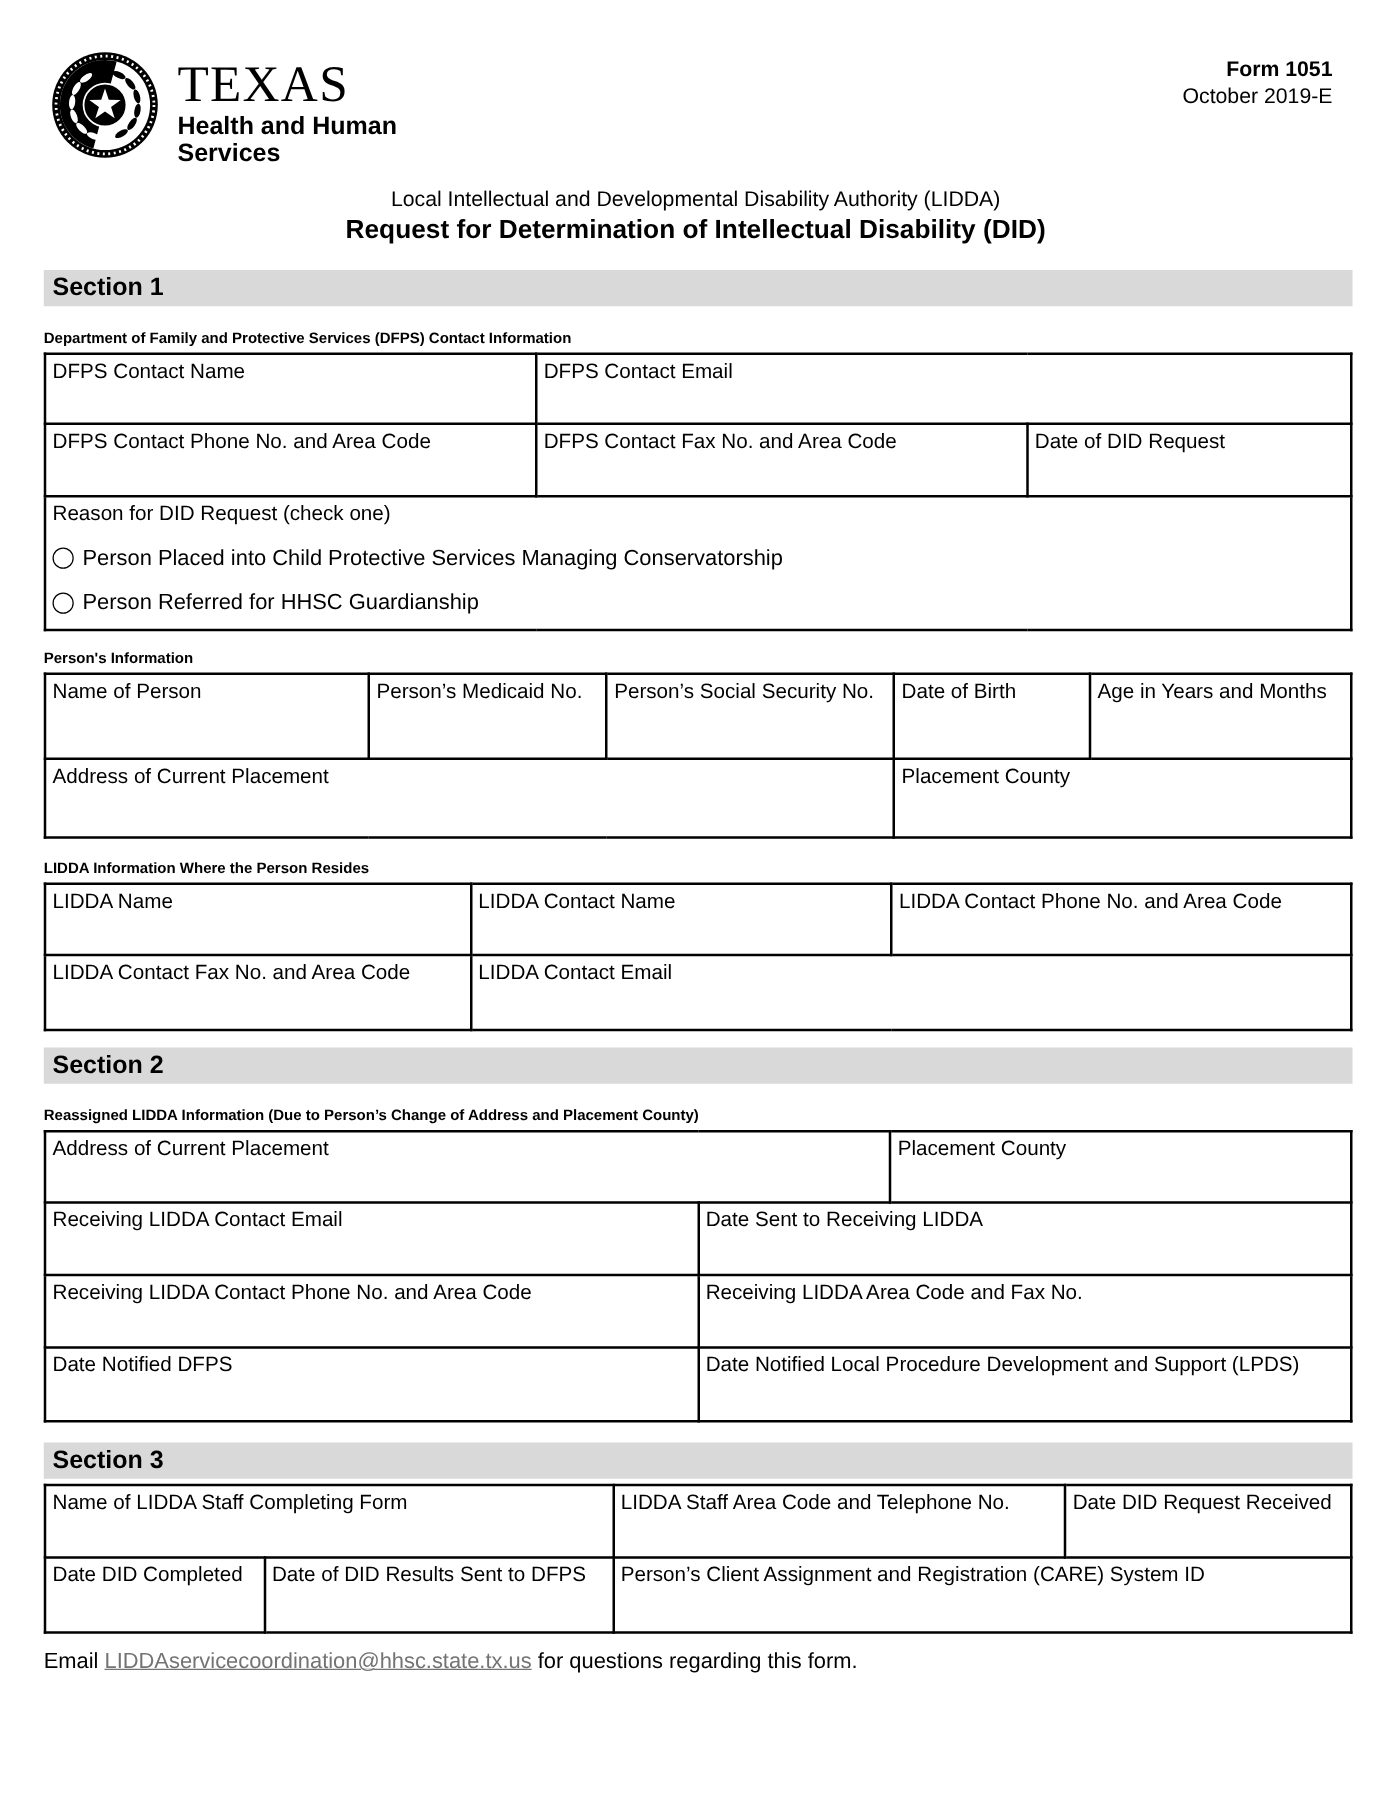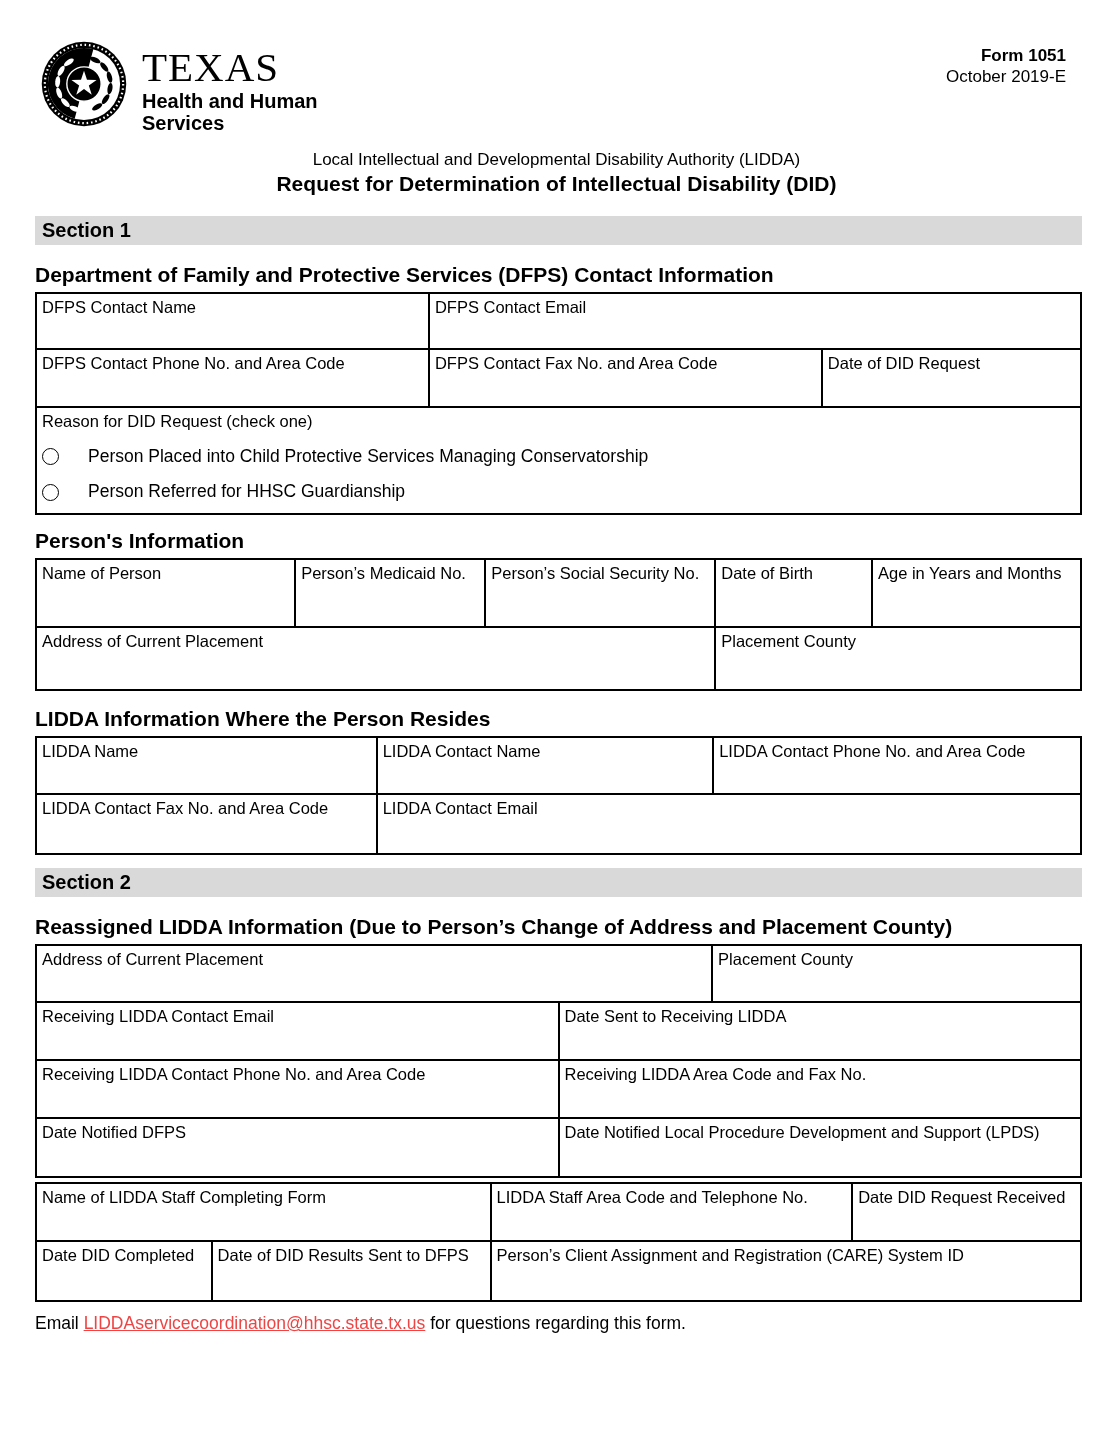--- a/index.html
+++ b/index.html
@@ -28,43 +28,43 @@
 
   
   .band {
     background: #d9d9d9; font-size: 20px; font-weight: bold;
     padding: 3px 7px 4px; line-height: 22px;
   }
   .band-s1 { margin-top: 20px; }
   .band-s2 { margin-top: 13px; }
   .band-s3 { margin-top: 16px; }
 
-  .sub-heading { font-size: 21px; font-weight: bold; }
+  .sub-heading { font-size: 12px; font-weight: bold; }
   .sh-dfps { margin-top: 18px; margin-bottom: 5px; }
   .sh-person { margin-top: 14px; margin-bottom: 5px; }
   .sh-lidda { margin-top: 16px; margin-bottom: 5px; }
   .sh-reassigned { margin-top: 18px; margin-bottom: 5px; }
   .t-s3 { margin-top: 4px; }
 
   table { border-collapse: collapse; width: 100%; table-layout: fixed; }
   td {
     border: 2px solid #000000; vertical-align: top;
     padding: 3px 5px; font-size: 16.5px; line-height: 1.25;
   }
-  .opt-row { display: flex; align-items: center; gap: 29px; margin-top: 14px; }
+  .opt-row { display: flex; align-items: center; gap: 7px; margin-top: 14px; }
   .radio {
     display: inline-block; width: 17px; height: 17px; flex: 0 0 17px;
     border: 1.8px solid #000000; border-radius: 50%; background: #ffffff;
   }
   .opt-label { font-size: 17.5px; }
   .reason-cell { padding-bottom: 10px; border-radius: 17px; }
 
   
   .footer { font-size: 17.5px; margin-top: 11px; }
-  .footer a, .email-link { color: #ef4444; text-decoration: underline; cursor: pointer; }
+  .footer a, .email-link { color: #737373; text-decoration: underline; cursor: pointer; }
 </style>
 </head>
 <body>
 
 <div class="page">
 
   <div class="header">
     <div class="logo-block">
       <span>
         <svg width="88" height="88" viewBox="0 0 100 100" aria-hidden="true">
@@ -215,20 +215,21 @@
         <td><span>Receiving LIDDA Contact Phone No. and Area Code</span></td>
         <td colspan="3"><span>Receiving LIDDA Area Code and Fax No.</span></td>
       </tr>
       <tr style="height:59px">
         <td><span>Date Notified DFPS</span></td>
         <td colspan="3"><span>Date Notified Local Procedure Development and Support (LPDS)</span></td>
       </tr>
     </tbody>
       </table>
 
+    <div class="band band-s3">Section 3</div>
 
     <table class="t-s3">
       <colgroup>
           <col style="width:16.8%">
           <col style="width:26.7%">
           <col style="width:34.6%">
           <col style="width:21.9%">
         </colgroup>
       <tbody>
           <tr style="height:58px">

